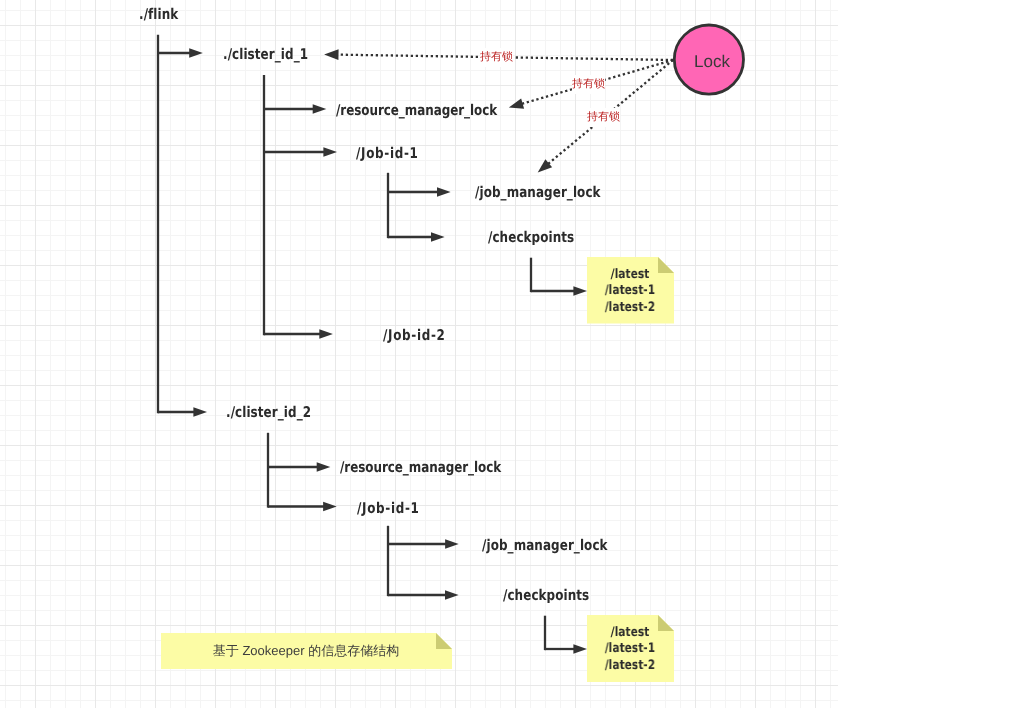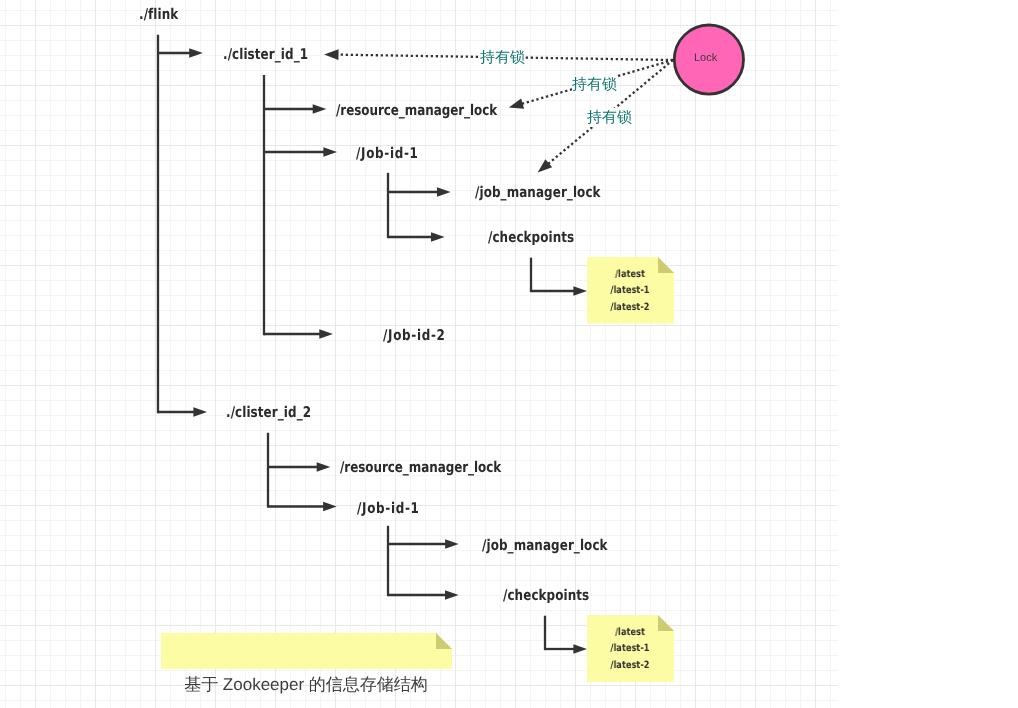--- a/index.html
+++ b/index.html
@@ -15,31 +15,31 @@
       linear-gradient(to right, #f4f4f4 1px, transparent 1px),
       linear-gradient(to bottom, #f4f4f4 1px, transparent 1px);
     background-size: 60px 60px, 60px 60px, 15px 15px, 15px 15px;
     background-position: 35px 25px, 35px 25px, 5px 10px, 5px 10px;
   }
   svg.layer{position:absolute;left:0;top:0;width:1018px;height:708px;overflow:visible;}
   .lbl{position:absolute;font-weight:bold;font-size:14.75px;color:#2b2b2b;
        white-space:nowrap;letter-spacing:0.1px;
        font-family:"DejaVu Sans",sans-serif;font-stretch:condensed;
        transform:scaleX(0.90) translateZ(0);transform-origin:left top;}
-  .cjk{position:absolute;font-weight:normal;font-size:15px;color:#0f766e;
+  .cjk{position:absolute;font-weight:normal;font-size:11px;color:#b91c1c;
        white-space:nowrap;background:#ffffff;line-height:13.2px;padding:2.7px 0;}
-  .note-txt{position:absolute;transform:translateZ(0);will-change:transform;font-weight:bold;font-size:10px;color:#2b2b2b;
+  .note-txt{position:absolute;transform:translateZ(0);will-change:transform;font-weight:bold;font-size:13px;color:#2b2b2b;
        font-family:"DejaVu Sans",sans-serif;font-stretch:condensed;
        letter-spacing:0.1px;text-align:center;line-height:16.3px;}
   .note-txt>div{transform:scaleX(0.90) translateZ(0);will-change:transform;}
   .lbl.wide{letter-spacing:0.75px;}
   .lbl.tight{letter-spacing:-0.05px;}
-  .note-title{position:absolute;transform:translateZ(0);will-change:transform;font-weight:normal;font-size:17px;color:#3d3d3d;
-       text-align:center;margin-top:32px;}
-  .lock-txt{position:absolute;transform:translateZ(0);will-change:transform;font-weight:normal;font-size:11px;color:#3a3a3a;
+  .note-title{position:absolute;transform:translateZ(0);will-change:transform;font-weight:normal;font-size:13px;color:#3d3d3d;
+       text-align:center;}
+  .lock-txt{position:absolute;transform:translateZ(0);will-change:transform;font-weight:normal;font-size:17px;color:#3a3a3a;
        font-family:"Liberation Sans",sans-serif;}
 </style>
 </head>
 <body>
 
 <div id="canvas">
 
   <svg class="layer" viewBox="0 0 1018 708">
     <g stroke="#333333" stroke-width="2.3" fill="none" stroke-linecap="butt">
 

